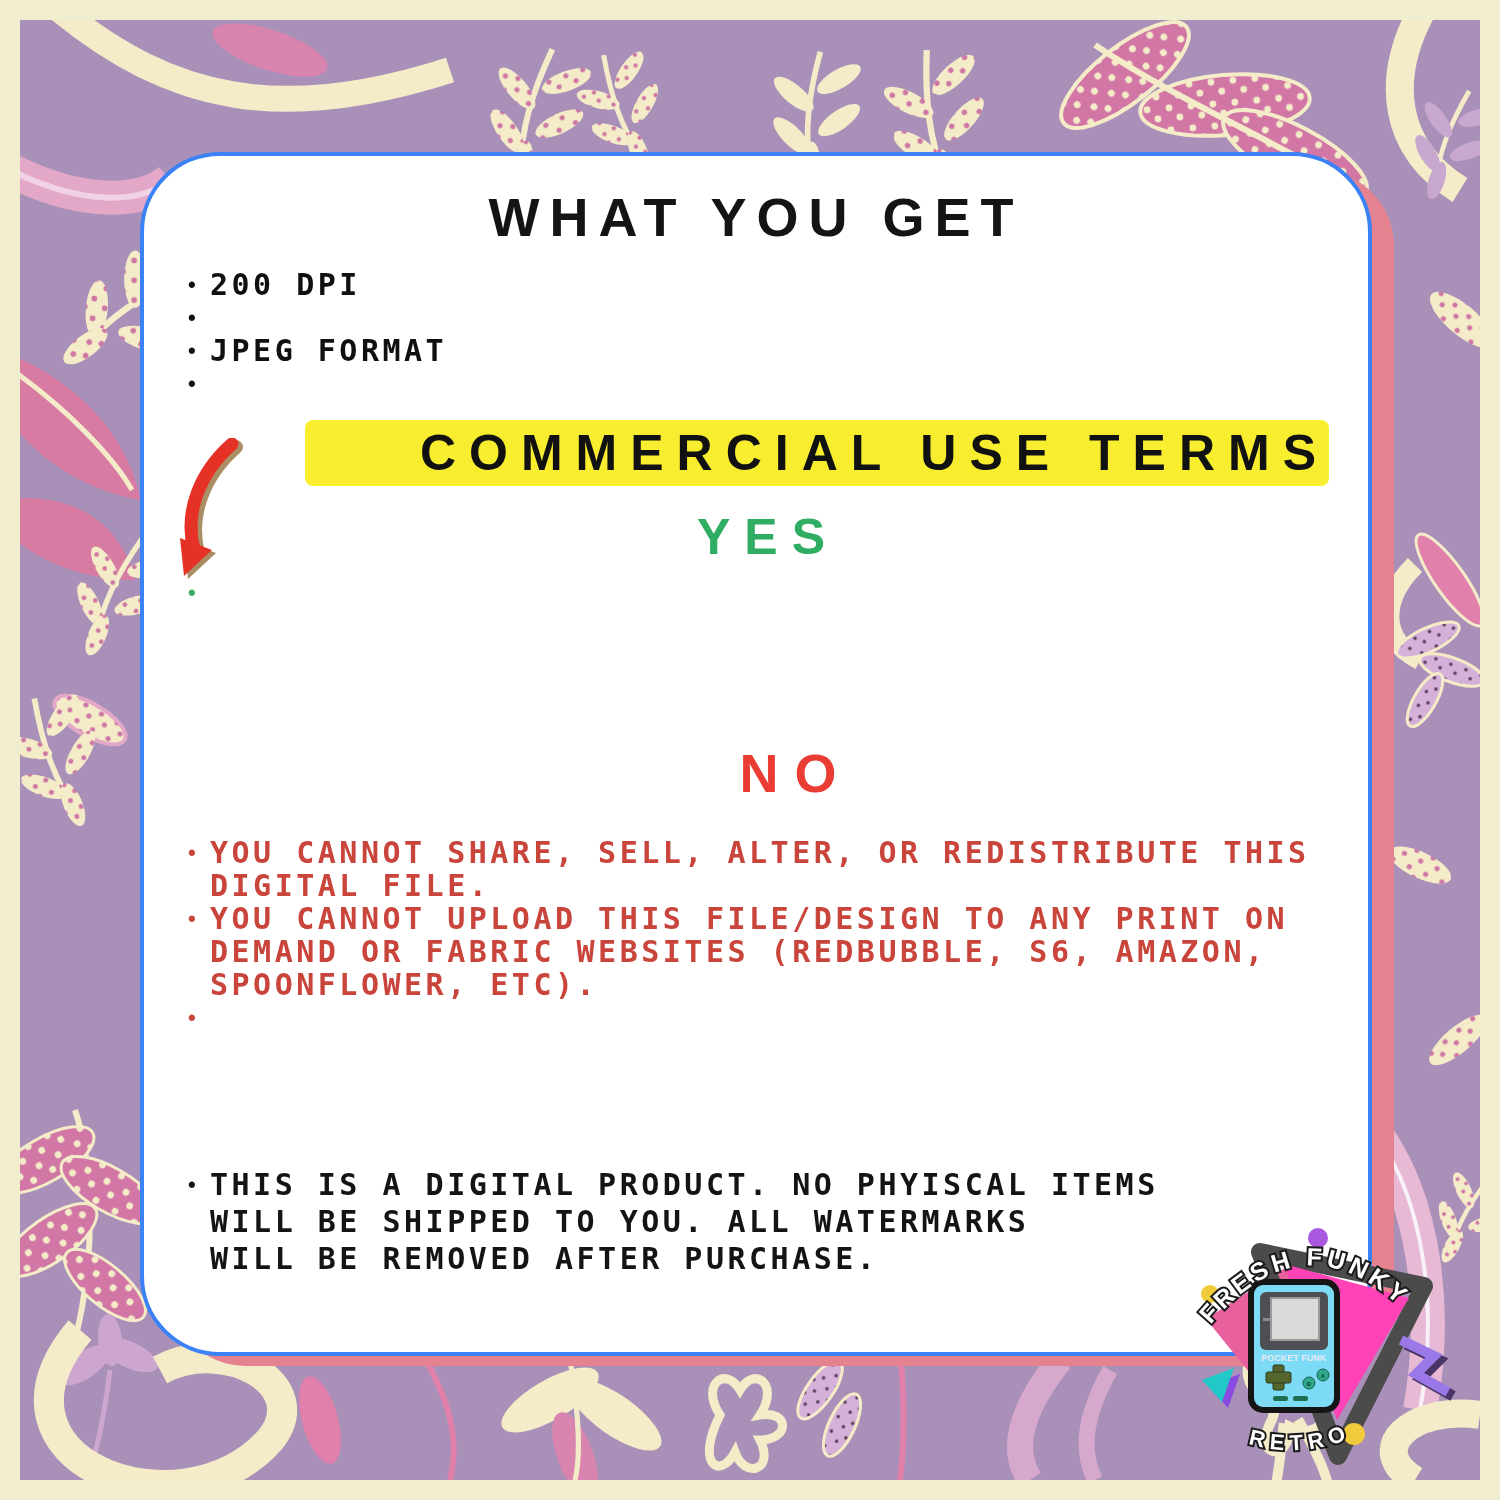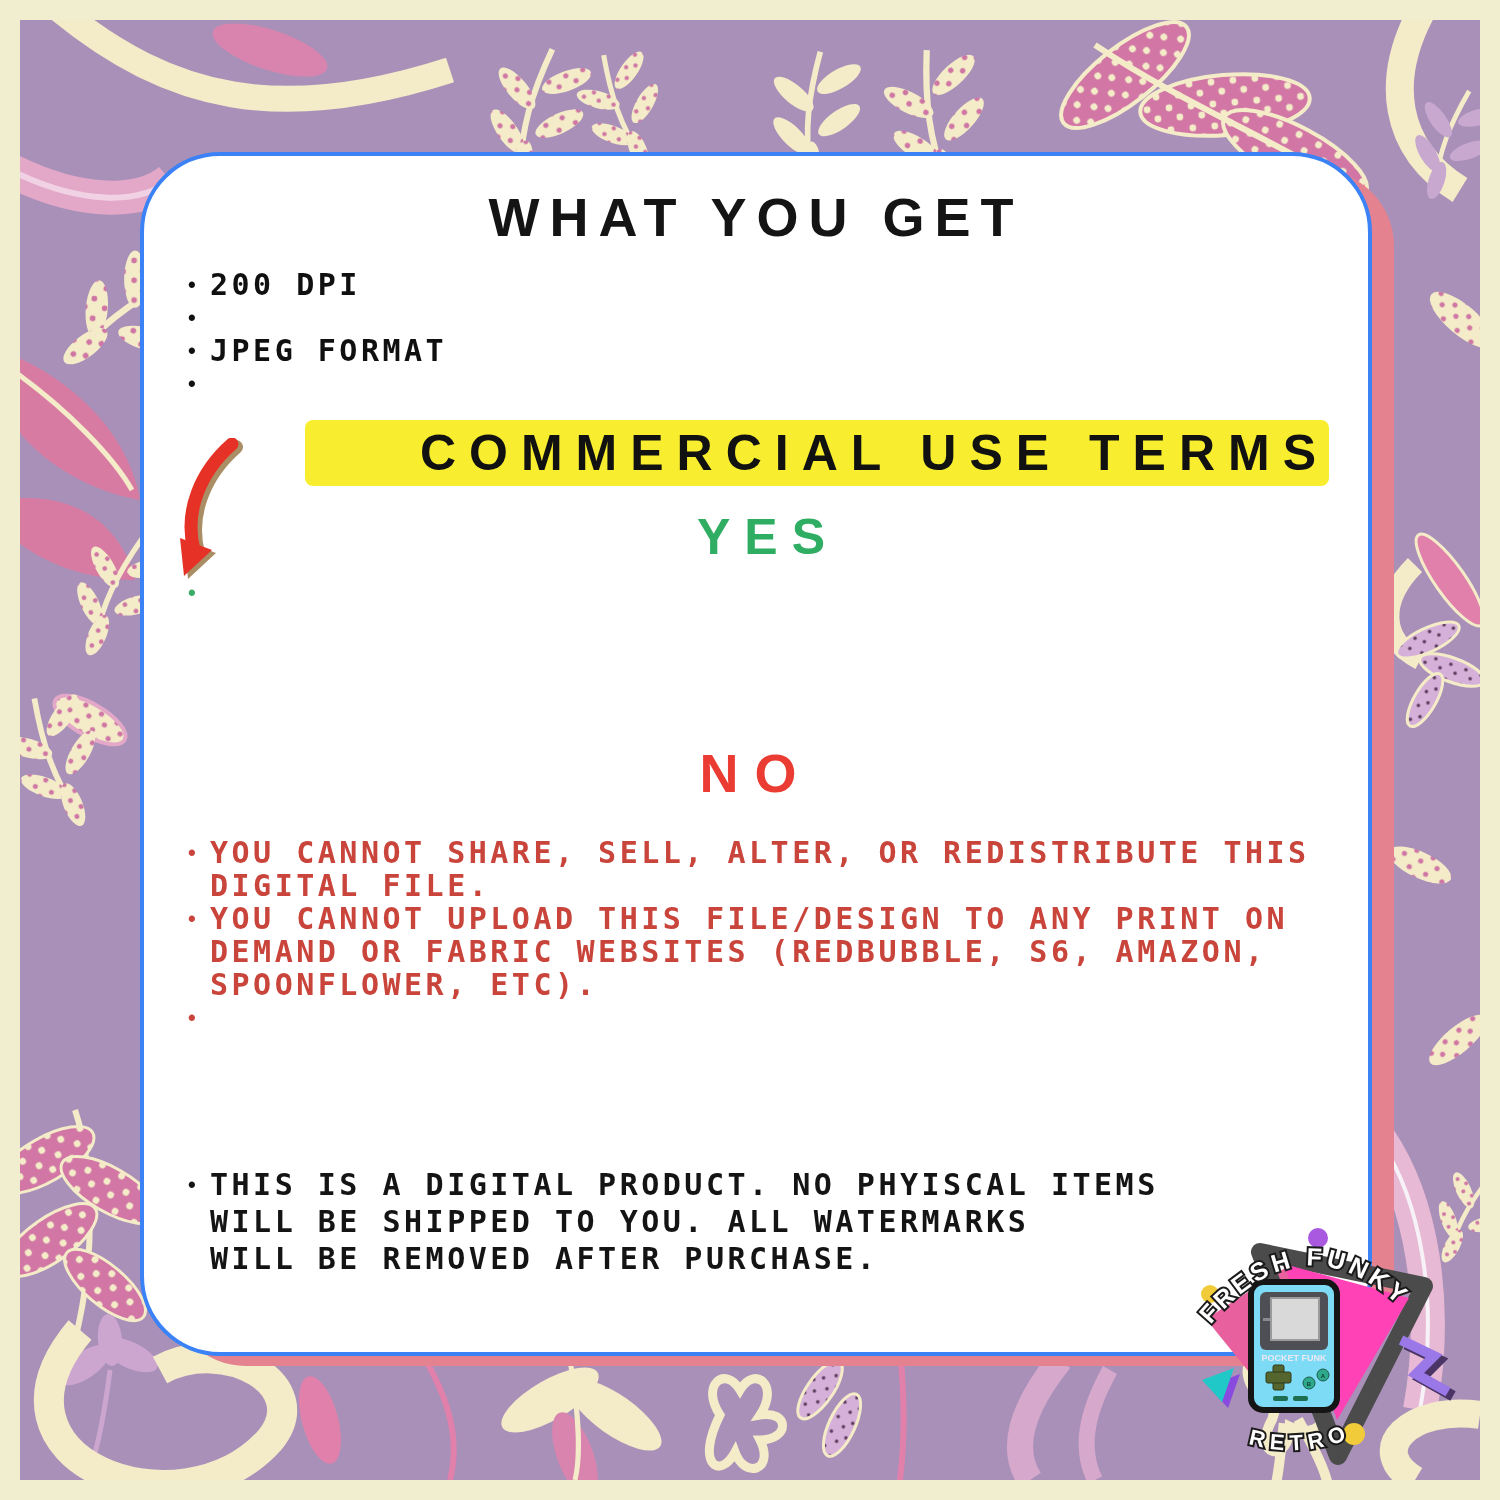--- a/index.html
+++ b/index.html
@@ -47,21 +47,21 @@
     font-size:50px;font-weight:bold;letter-spacing:13px;color:#111111;
     white-space:nowrap;
     margin-left:45px;
   }
   .yes-heading{
     position:absolute;top:340px;left:0;width:100%;margin:12px;text-align:center;
     font-size:50px;font-weight:bold;letter-spacing:14px;color:#2fae63;
   }
   .no-heading{
     position:absolute;top:586px;left:0;width:100%;margin:0;text-align:center;
-    font-size:54px;font-weight:bold;letter-spacing:16px;color:#ea3c33;
+    font-size:54px;font-weight:bold;letter-spacing:16px;color:#ea3c33;padding-left:40px;
   }
   .arrow-icon{position:absolute;left:26px;top:282px;}
   .brand-logo{position:absolute;left:1188px;top:1224px;}
 </style>
 </head>
 <body>
 
 <div class="stage">
 
   <svg class="floral-bg" width="1460" height="1460" viewBox="0 0 1460 1460">

